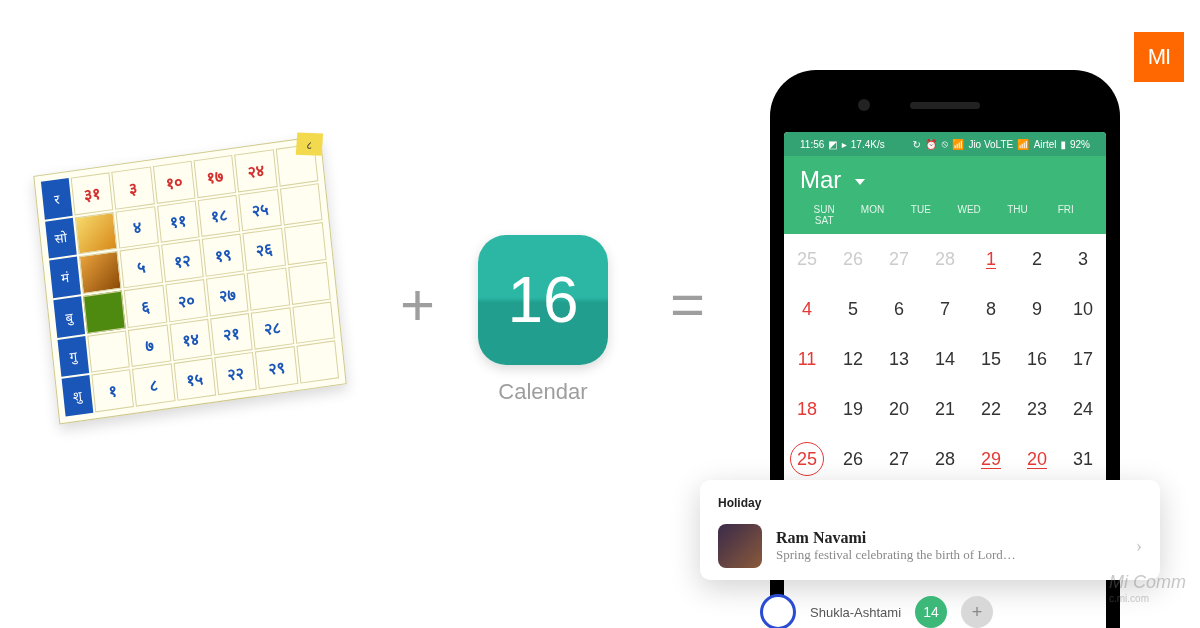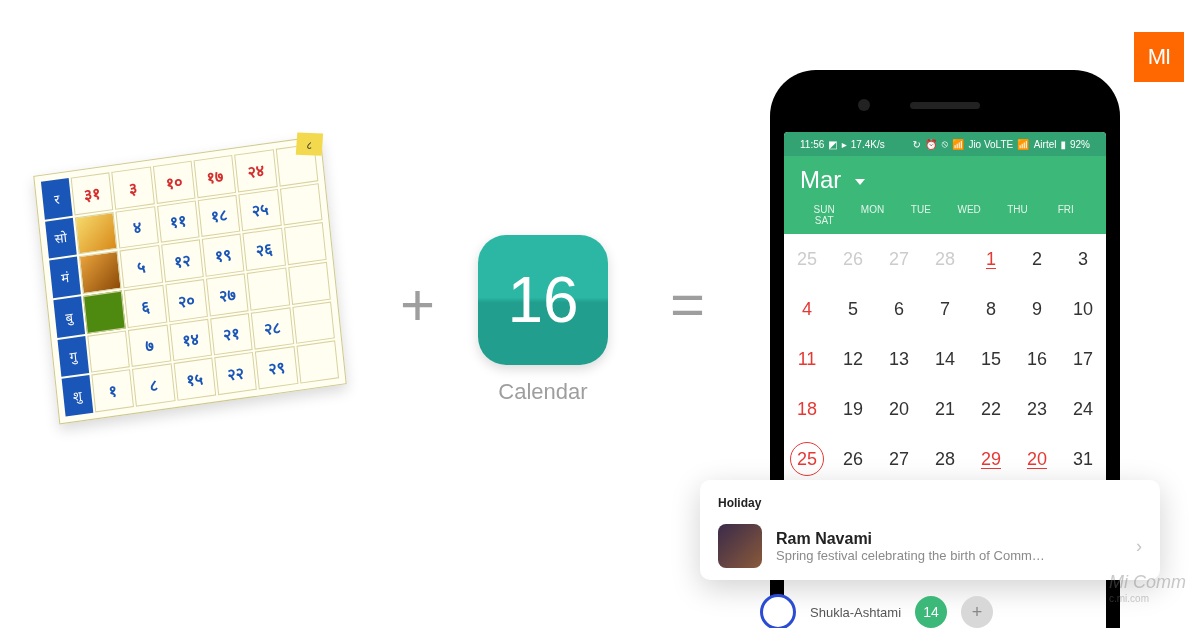--- a/index.html
+++ b/index.html
@@ -140,21 +140,21 @@
   }
 
   
   .holiday-card{
     position:absolute; left:700px; top:480px;
     width:460px; background:#fff; border-radius:10px;
     box-shadow:0 8px 30px rgba(0,0,0,.18);
     padding:16px 18px 12px 18px;
   }
   .holiday-card h4{ font-size:12px; font-weight:700; color:#222; margin-bottom:14px;}
-  .hc-row{display:flex; align-items:center; gap:14px;}
+  .hc-row{display:flex; align-items:center; gap:14px;font-family:Liberation Serif, serif;}
   .hc-thumb{
     width:44px;height:44px;border-radius:8px;
     background:linear-gradient(135deg,#3a2a4a,#8a5a3a);
     flex:0 0 44px;
   }
   .hc-text{flex:1; min-width:0;}
   .hc-title{font-size:16px; color:#222; font-weight:600;}
   .hc-sub{font-size:13px; color:#8a8a8a; white-space:nowrap; overflow:hidden; text-overflow:ellipsis;}
   .hc-chev{color:#c4c4c4; font-size:18px;}
 
@@ -332,21 +332,21 @@
 
   </div>
 </div>
 
 <div class="holiday-card">
   <h4>Holiday</h4>
   <div class="hc-row">
     <div class="hc-thumb"></div>
     <div class="hc-text">
       <div class="hc-title">Ram Navami</div>
-      <div class="hc-sub">Spring festival celebrating the birth of Comm…</div>
+      <div class="hc-sub">Spring festival celebrating the birth of Lord…</div>
     </div>
     <div class="hc-chev">›</div>
   </div>
 </div>
 
 <div class="peek">
   <div class="dot"></div>
   <span>Shukla-Ashtami</span>
   <div class="p14">14</div>
   <div class="plusb">+</div>

